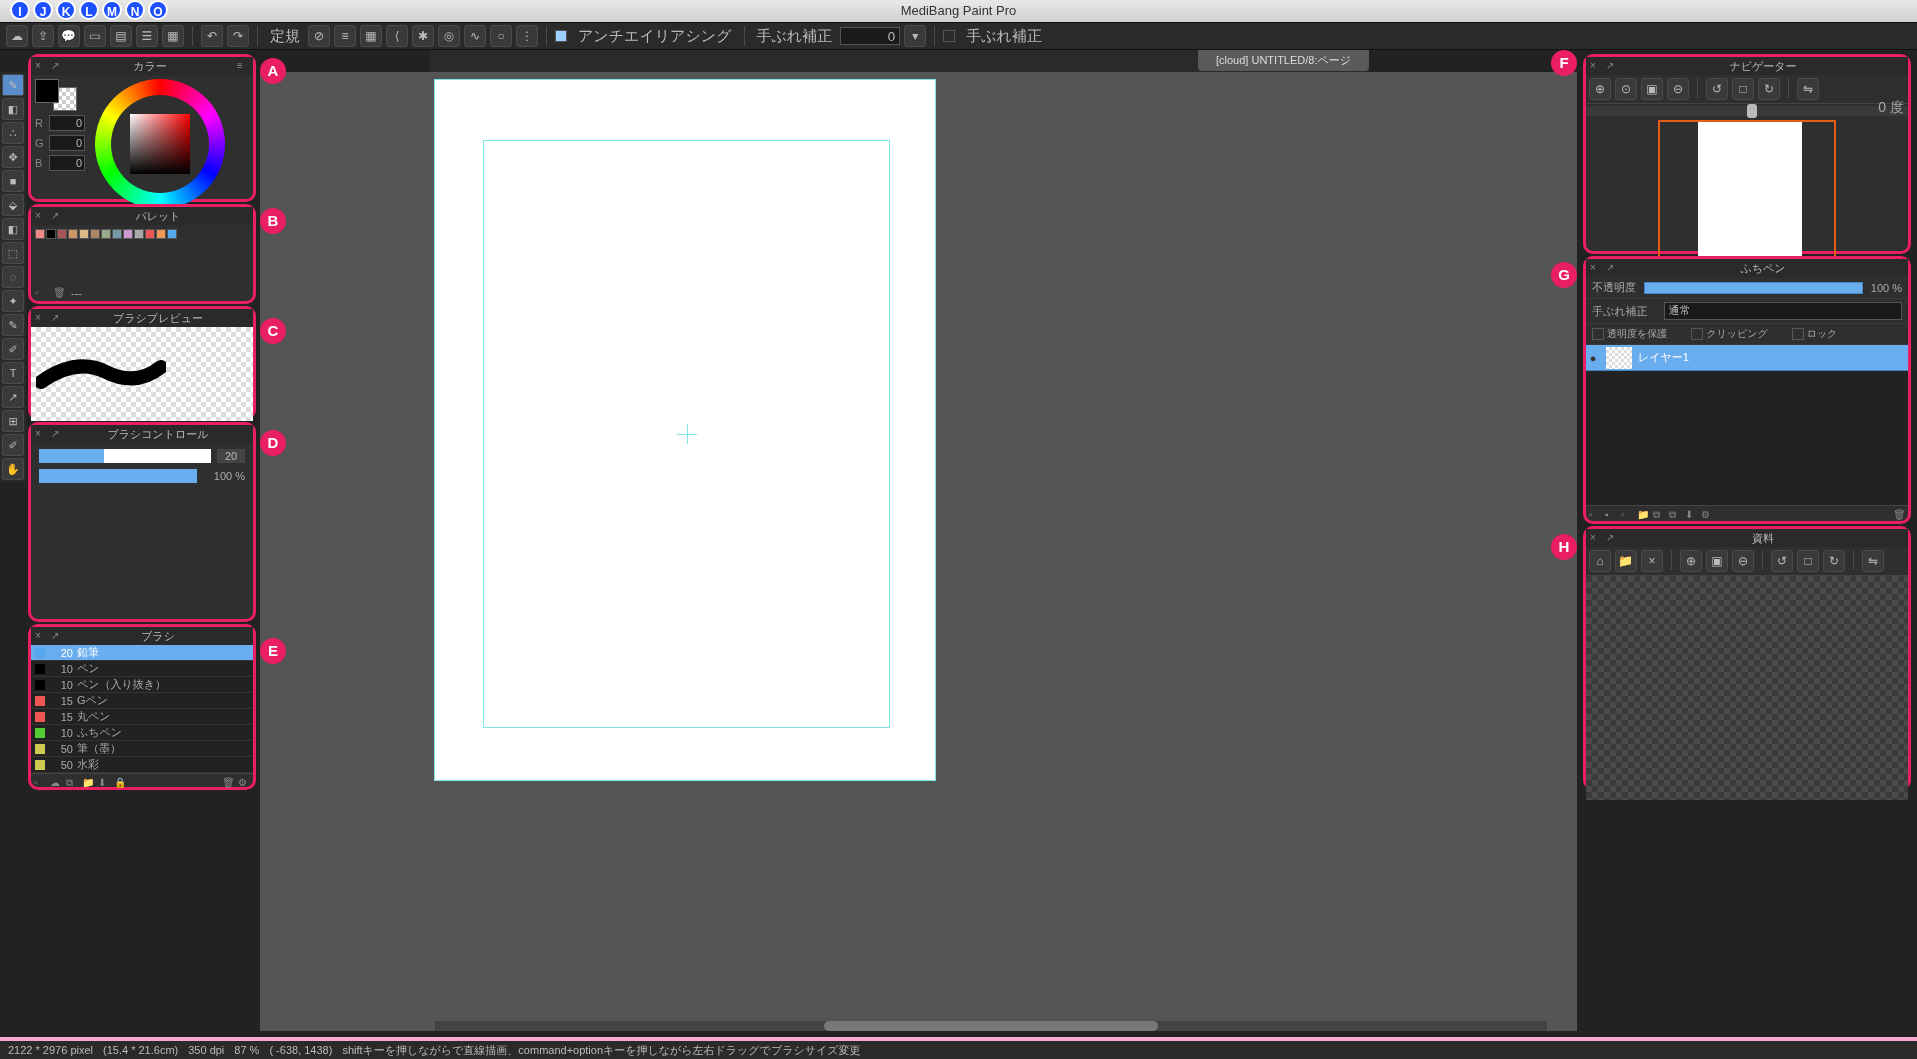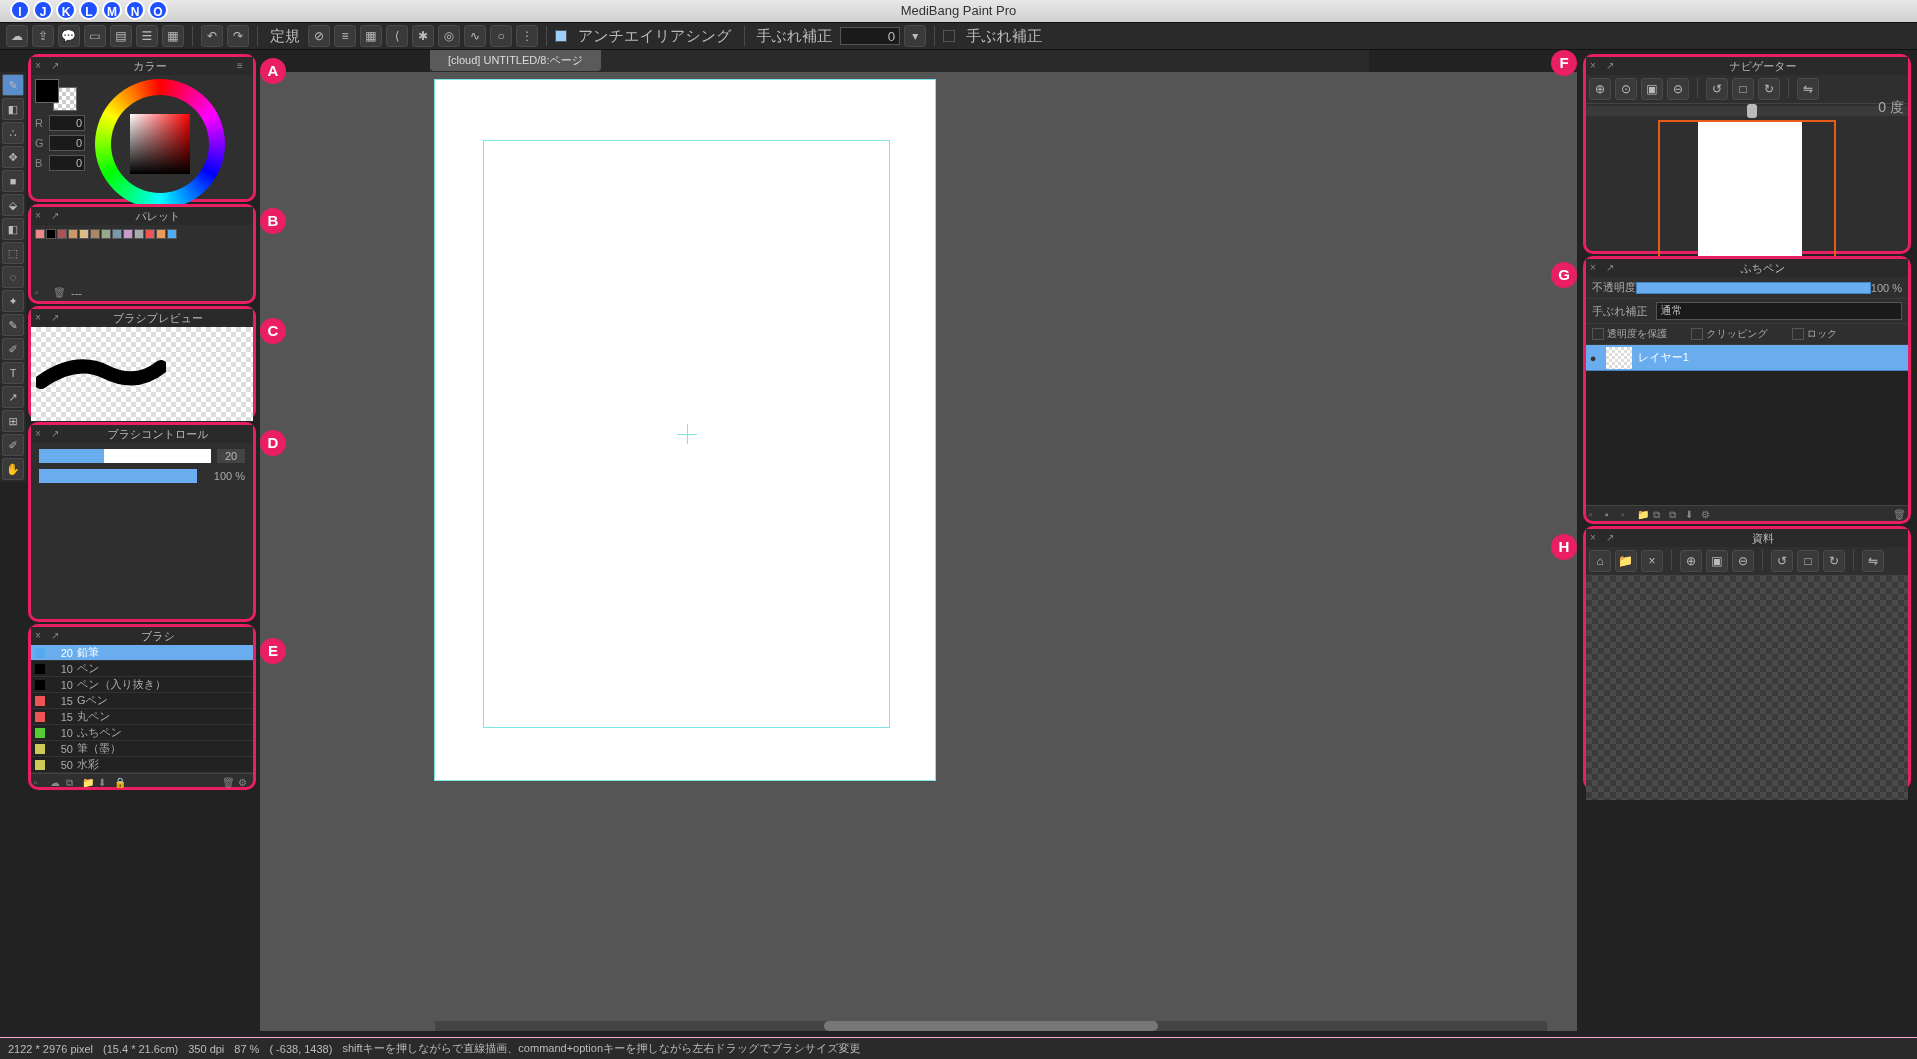--- a/index.html
+++ b/index.html
@@ -15,21 +15,21 @@
 
 .toolbar-row { height: 28px; background: #2a2a2a; border-top: 1px solid #111; border-bottom: 1px solid #111; display: flex; align-items: center; padding: 0 6px; gap: 4px; }
 .tb-btn { width: 22px; height: 22px; background: #3a3a3a; border: 1px solid #4a4a4a; border-radius: 3px; display: flex; align-items: center; justify-content: center; color: #bbb; font-size: 12px; cursor: pointer; }
 .tb-sep { width: 1px; height: 20px; background: #4a4a4a; margin: 0 4px; }
 .tb-label { color: #bbb; font-size: 15px; padding: 0 4px; }
 .tb-check { width: 12px; height: 12px; border: 1px solid #555; display: inline-block; vertical-align: middle; margin-right: 3px; }
 .tb-check.checked { background: #9ed0ff; }
 .tb-input { width: 60px; height: 18px; background: #1a1a1a; border: 1px solid #555; color: #bbb; text-align: right; padding: 0 4px; }
 
 
-.doc-tabs { position: absolute; top: 50px; left: 430px; right: 548px; height: 22px; background: #2a2a2a; }
+.doc-tabs { position: absolute; top: 50px; left: 430px; right: 548px; height: 22px; background: #2a2a2a; text-align: right; }
 .doc-tab { display: inline-block; padding: 3px 18px; background: #5a5a5a; color: #ddd; font-size: 11px; border-radius: 0 0 4px 4px; }
 
 
 .tool-strip { position: absolute; top: 72px; left: 0; width: 26px; background: #2a2a2a; display: flex; flex-direction: column; gap: 2px; padding: 2px; }
 .tool-btn { width: 22px; height: 22px; background: #3a3a3a; border: 1px solid #4a4a4a; border-radius: 2px; display: flex; align-items: center; justify-content: center; color: #bbb; cursor: pointer; }
 .tool-btn.active { background: #5a8dcc; }
 
 
 .panel { position: absolute; background: #2f2f2f; border: 1px solid #1a1a1a; }
 .panel-header { height: 18px; display: flex; align-items: center; background: #2a2a2a; padding: 0 4px; gap: 4px; }
@@ -102,37 +102,37 @@
 .nav-toolbar { display: flex; gap: 4px; padding: 3px; border-bottom: 1px solid #444; }
 .nav-slider { width: 100%; height: 10px; position: relative; background: #3a3a3a; margin: 2px 0; }
 .nav-slider-handle { position: absolute; left: 50%; top: -2px; width: 10px; height: 14px; background: #bbb; border-radius: 3px; }
 .nav-deg { position: absolute; right: 4px; top: 42px; font-size: 14px; }
 .nav-thumb-area { position: relative; height: 148px; display: flex; justify-content: center; align-items: flex-start; padding-top: 2px; }
 .nav-thumb-frame { width: 178px; height: 150px; border: 2px solid #e65c1a; position: relative; }
 .nav-thumb-paper { position: absolute; left: 38px; top: 0; width: 104px; height: 146px; background: #fff; }
 
 
 .layer-panel { top: 256px; right: 6px; width: 328px; height: 268px; }
-.layer-row { display: flex; align-items: center; padding: 3px 6px; gap: 0; border-bottom: 1px solid #3a3a3a; }
+.layer-row { display: flex; align-items: center; padding: 3px 6px; gap: 8px; border-bottom: 1px solid #3a3a3a; }
 .layer-slider { flex: 1; height: 12px; background: #6aadee; border: 1px solid #4585c5; }
 .layer-select { flex: 1; height: 18px; background: #1a1a1a; border: 1px solid #555; color: #bbb; padding: 0 4px; margin-left: 8px; }
 .layer-checks { display: flex; gap: 24px; padding: 3px 6px; border-bottom: 1px solid #3a3a3a; font-size: 10px; }
 .layer-list { height: 160px; background: #222; }
 .layer-item { display: flex; align-items: center; height: 26px; background: #6aadee; color: #fff; border-bottom: 1px solid #4585c5; }
 .layer-vis { width: 14px; text-align: center; color: #333; }
 .layer-thumb { width: 26px; height: 22px; background: #fff; margin: 0 6px; background-image: repeating-conic-gradient(#ddd 0 25%, #fff 0 50%); background-size: 6px 6px; }
 .layer-footer { display: flex; gap: 4px; padding: 3px; border-top: 1px solid #444; }
 
 
 .ref-panel { top: 526px; right: 6px; width: 328px; height: 264px; }
 .ref-toolbar { display: flex; gap: 4px; padding: 3px; border-bottom: 1px solid #444; }
 .ref-body { height: 224px; background-image: repeating-conic-gradient(#4a4a4a 0 25%, #3a3a3a 0 50%); background-size: 12px 12px; }
 
 
-.status-bar { position: absolute; bottom: 0; left: 0; right: 0; height: 22px; background: #2a2a2a; border-top: 1px solid #f9a8d4; display: flex; align-items: center; padding: 0 8px; gap: 10px; font-size: 11px; color: #bbb; }
+.status-bar { position: absolute; bottom: 0; left: 0; right: 0; height: 22px; background: #2a2a2a; border-top: 4px solid #f9a8d4; display: flex; align-items: center; padding: 0 8px; gap: 10px; font-size: 11px; color: #bbb; }
 
 
 .canvas-hscroll { position: absolute; bottom: 0; left: 175px; right: 30px; height: 10px; background: #444; }
 .canvas-hscroll-thumb { position: absolute; left: 35%; width: 30%; height: 100%; background: #777; border-radius: 5px; }
 </style>
 </head>
 <body>
 
 <div class="title-bar">
   <span>MediBang Paint Pro</span>

